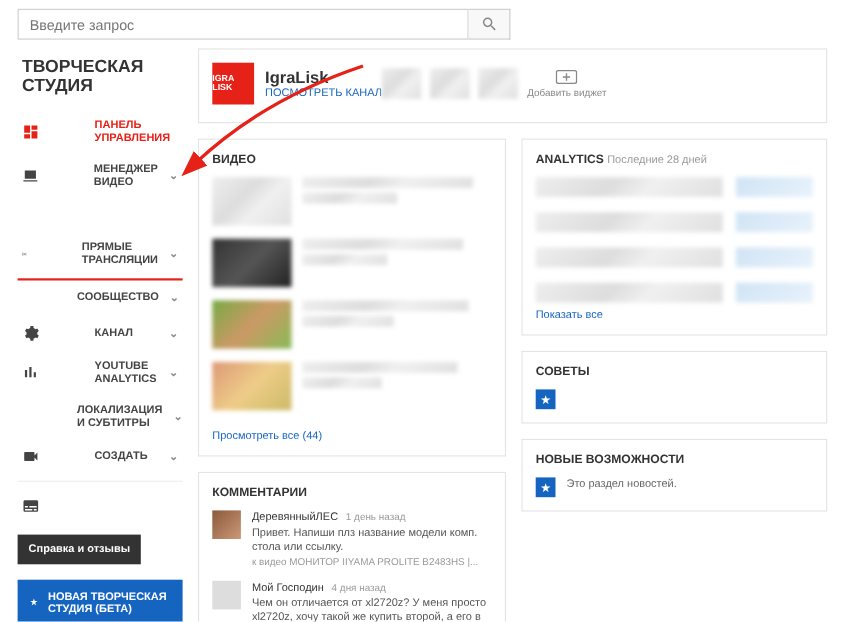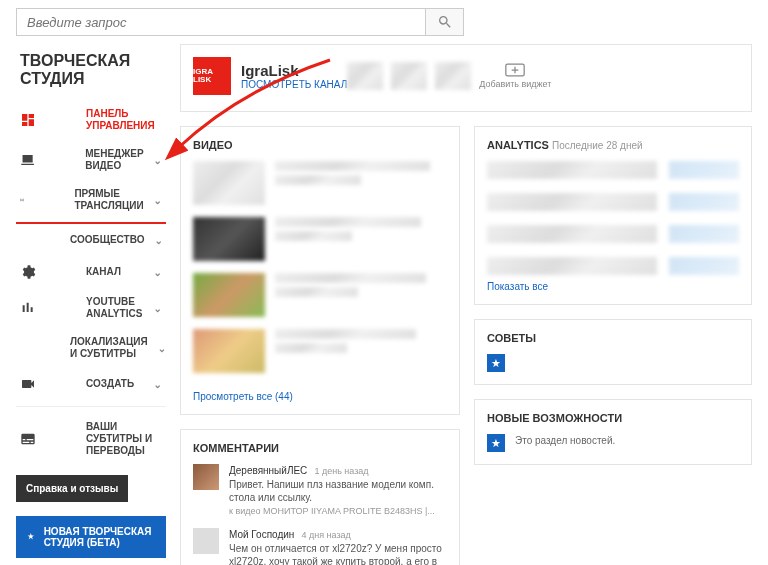--- a/index.html
+++ b/index.html
@@ -1,25 +1,25 @@
 <!DOCTYPE html>
 <html><head>
 <meta charset="utf-8">
 <style>
 * { margin: 0; padding: 0; box-sizing: border-box; font-family: Arial, sans-serif; }
 body { background: #fff; width: 768px; height: 565px; overflow: hidden; font-size: 11px; color: #333; }
 .topbar { padding: 8px 16px; display: flex; gap: 0; align-items: center; }
-.search-input { width: 410px; height: 28px; border: 1px solid #ccc; padding: 0 10px; font-size: 13px; color: #888; font-style: italic; }
+.search-input { width: 410px; height: 28px; border: 1px solid #ccc; padding: 0 10px; font-size: 13px; color: #888; }
 .search-btn { width: 38px; height: 28px; border: 1px solid #ccc; border-left: none; background: #f8f8f8; display: flex; align-items: center; justify-content: center; cursor: pointer; }
 .layout { display: flex; padding: 0 16px; gap: 14px; }
 .sidebar { width: 150px; background: #fff; }
 .sidebar-title { font-size: 16px; font-weight: bold; color: #333; padding: 8px 4px 12px; }
 .side-item { display: flex; align-items: center; gap: 10px; padding: 8px 4px; cursor: pointer; font-size: 10px; font-weight: bold; color: #444; position: relative; }
 .side-item.active { color: #e62117; }
-.side-item.highlight { border-bottom: 2px solid #e62117; padding-bottom: 10px; }
+.side-item.highlight { border-bottom: 2px solid #e62117; padding-bottom: 10px; margin-top: 31px; }
 .side-item .lbl { flex: 1; line-height: 1.2; padding-left: 40px; }
 .side-item .chev { font-size: 10px; color: #888; }
 .side-sep { border-top: 1px solid #eee; margin: 6px 0; }
 .side-btn { background: #333; color: #fff; padding: 8px 10px; font-size: 10px; font-weight: bold; cursor: pointer; display: inline-block; }
 .side-newstudio { background: #1565c0; color: #fff; padding: 10px; display: flex; align-items: center; gap: 8px; font-size: 10px; font-weight: bold; margin-top: 14px; cursor: pointer; }
 .main { flex: 1; display: flex; gap: 14px; }
 .col-left { width: 280px; }
 .col-right { flex: 1; }
 .card { border: 1px solid #e4e4e4; background: #fff; margin-bottom: 14px; padding: 12px; }
 .channel-header { display: flex; align-items: center; padding-bottom: 4px; }
@@ -136,21 +136,20 @@
       <span class="lbl">СОЗДАТЬ</span>
       <span class="chev">⌄</span>
     </div>
 
     <div class="side-sep"></div>
 
     <div class="side-item">
       <svg class="icon" viewBox="0 0 24 24">
           <path d="M20 4H4c-1.1 0-2 .9-2 2v12c0 1.1.9 2 2 2h16c1.1 0 2-.9 2-2V6c0-1.1-.9-2-2-2zM4 12h4v2H4v-2zm10 6H4v-2h10v2zm6 0h-4v-2h4v2zm0-4H10v-2h10v2z" fill="#444"></path>
         </svg>
-      <span class="lbl">ВАШИ СУБТИТРЫ И ПЕРЕВОДЫ</span>
     </div>
 
     <div style="height:10px"></div>
     <div class="side-btn">Справка и отзывы</div>
 
     <div class="side-newstudio">
       <svg class="icon" viewBox="0 0 24 24" style="fill:#fff">
           <path d="M12 2l2 6h6l-5 4 2 6-5-4-5 4 2-6-5-4h6z"></path>
         </svg>
       <span>НОВАЯ ТВОРЧЕСКАЯ СТУДИЯ (БЕТА)</span>

